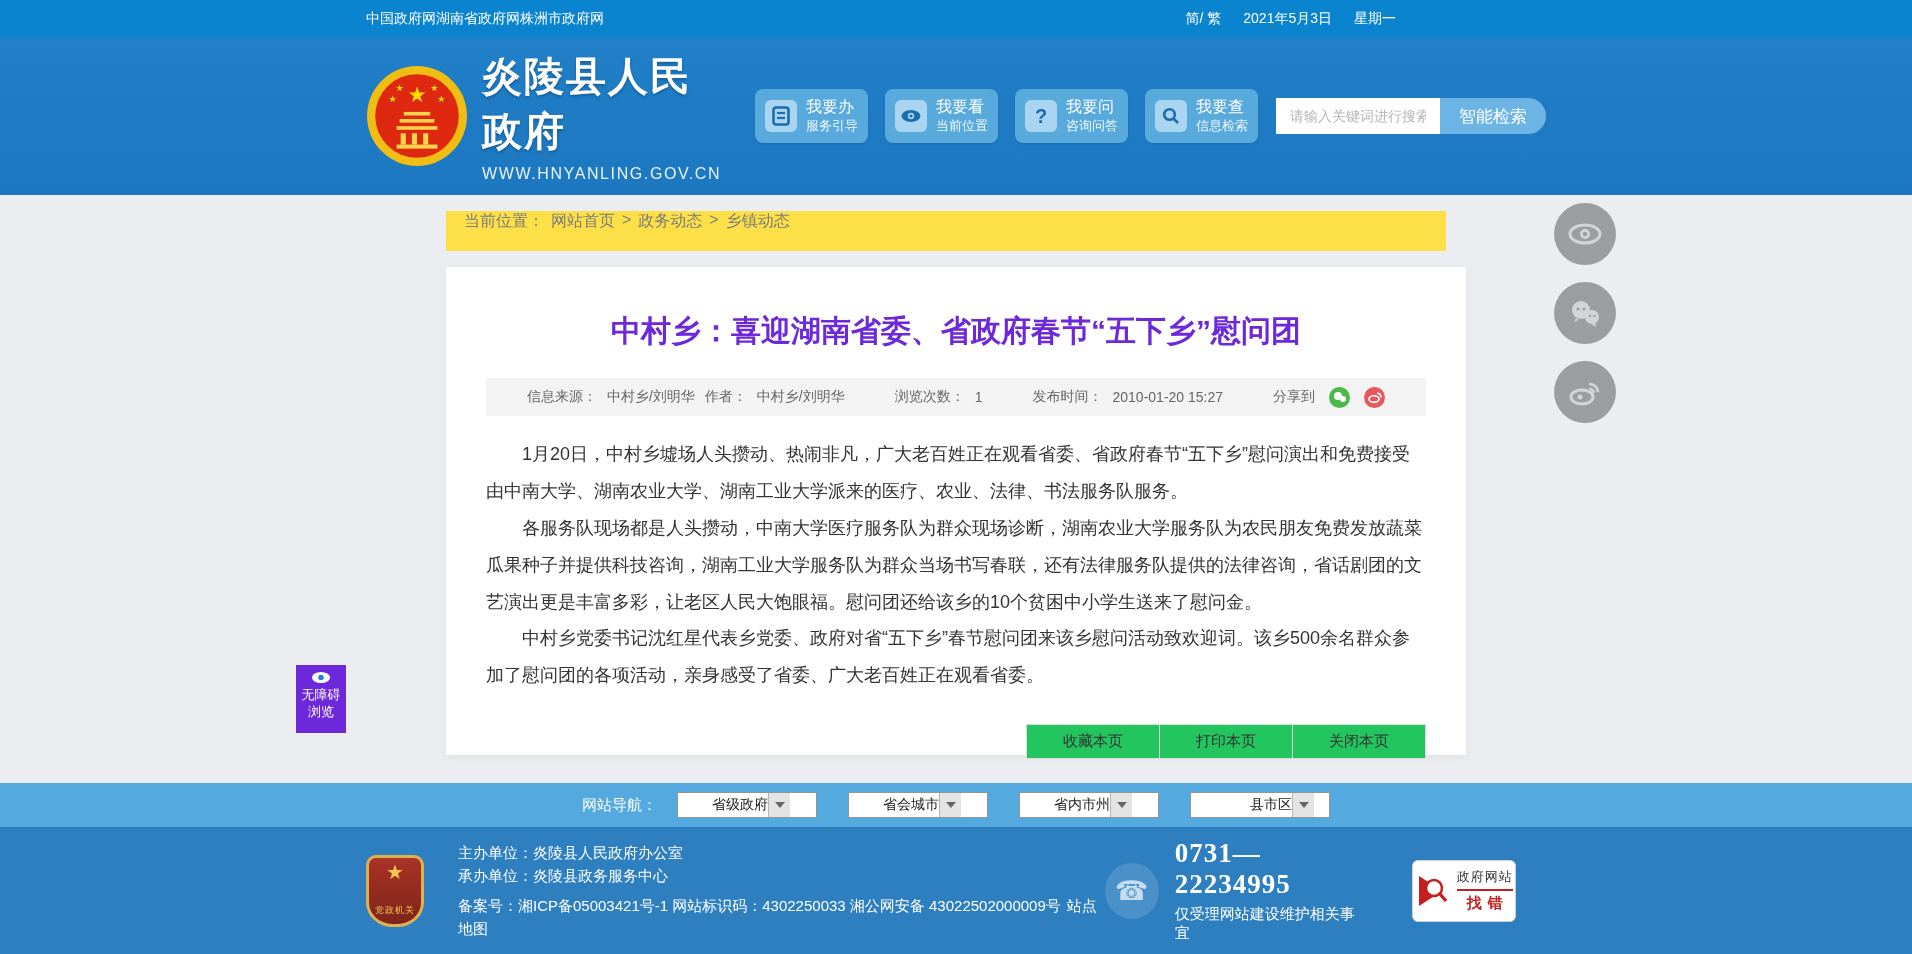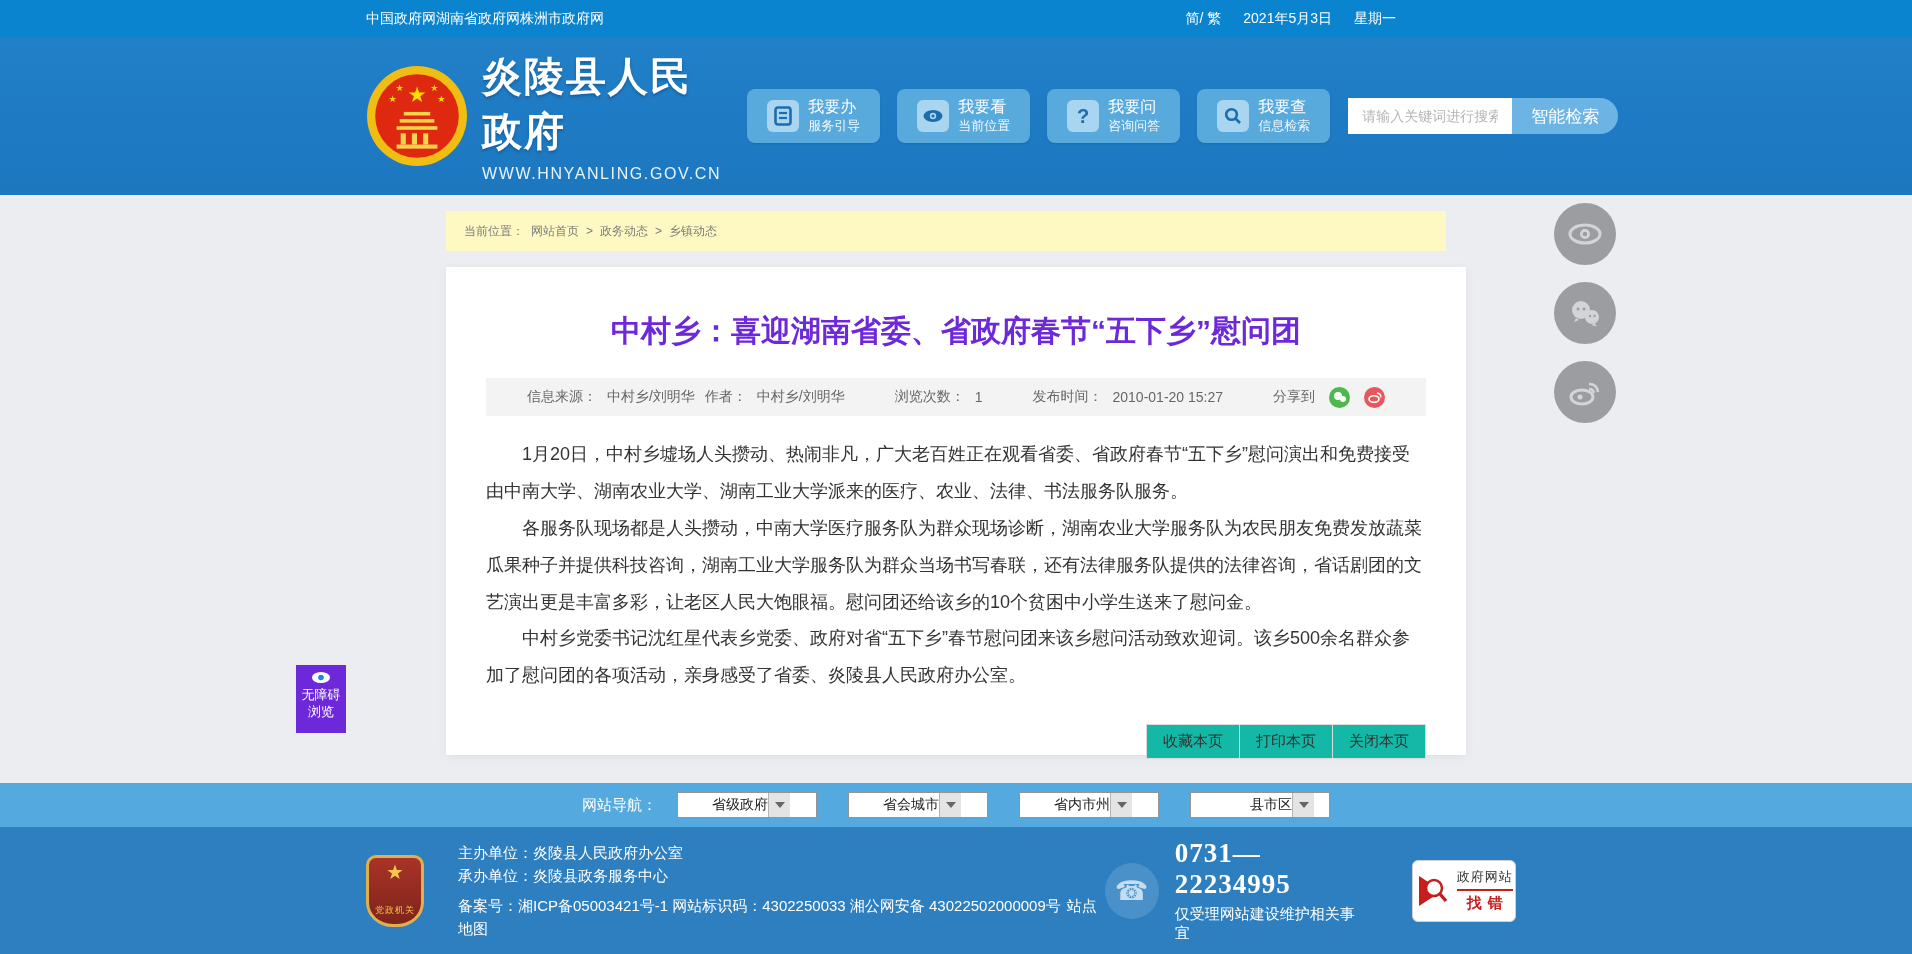--- a/index.html
+++ b/index.html
@@ -17,47 +17,47 @@
   
   .header { height:158px; background:linear-gradient(180deg,#2180c8 0%,#1c77bf 100%); }
   .header-inner { width:1180px; margin:0 auto; height:100%; display:flex; align-items:center; }
   .logo-group { display:flex; align-items:center; cursor:pointer; }
   .emblem { width:102px; height:102px; flex:0 0 auto; }
   .site-text { margin-left:14px; }
   .site-name { font-size:40px; font-weight:bold; color:#fff; letter-spacing:2px; text-shadow:0 2px 3px rgba(0,40,80,.35); }
   .site-url { font-size:16px; color:#e8f3fc; letter-spacing:1.6px; margin-top:6px; }
 
   .quick-links { display:flex; gap:17px; margin-left:26px; }
-  .quick-link { width:133px; height:54px; background:#58a9dc; border-radius:8px; display:flex; align-items:center; justify-content:center; gap:9px; cursor:pointer; box-shadow:0 1px 2px rgba(0,50,90,.15); }
+  .quick-link { width:113px; height:54px; background:#58a9dc; border-radius:8px; display:flex; align-items:center; justify-content:center; gap:9px; cursor:pointer; box-shadow:0 1px 2px rgba(0,50,90,.15); }
   .ql-icon { width:32px; height:32px; background:#aad5f0; border-radius:6px; display:flex; align-items:center; justify-content:center; color:#1c6dad; flex:0 0 auto; }
   .ql-text { color:#fff; line-height:1.3; }
   .ql-title { font-size:16px; }
   .ql-sub { font-size:13px; opacity:.92; }
 
   .search { margin-left:18px; display:flex; height:36px; }
   .search input { width:164px; border:none; padding:0 14px; font-size:14px; color:#333; outline:none; }
   .search input::placeholder { color:#b5b5b5; }
   .search button { width:106px; background:#6cb4e4; color:#fff; border:none; font-size:17px; border-radius:0 18px 18px 0; cursor:pointer; }
 
   
   .main { position:relative; height:588px; padding-top:16px; }
   .content-wrap { width:1020px; margin:0 auto; }
-  .breadcrumb { width:1000px; height:40px; background:#fef9c3; display:flex; align-items:center; padding:0 18px; color:#7b7b7b; font-size:12px; gap:7px; }
+  .breadcrumb { width:1000px; height:40px; background:#fde047; display:flex; padding:0 18px; color:#7b7b7b; font-size:16px; gap:7px; }
   .breadcrumb .crumb { cursor:pointer; }
   .card { background:#fff; margin-top:16px; padding:28px 40px 36px; height:488px; box-shadow:0 2px 10px rgba(0,0,0,.06); }
   .article-title { text-align:center; color:#6d28d9; font-size:30px; font-weight:bold; margin:16px 0 26px; }
   .meta { background:#f3f3f3; height:38px; display:flex; align-items:center; justify-content:center; gap:10px; color:#666; font-size:14px; }
   .meta .gap { width:30px; }
   .share-icon { width:21px; height:21px; border-radius:50%; display:inline-flex; align-items:center; justify-content:center; cursor:pointer; margin-left:4px; }
   .share-wechat { background:#4db94d; }
   .share-weibo { background:#e6575e; }
   .body-text { margin-top:20px; color:#333; font-size:18px; line-height:2.05; }
   .body-text p { text-indent:2em; margin:0; }
   .actions { display:flex; justify-content:flex-end; margin-top:30px; }
-  .actions .btn { border:1px solid #dcdcdc; background:#14b8a6; padding:7px 16px; font-size:15px; color:#333; margin-left:-1px; cursor:pointer; }
+  .actions .btn { border:1px solid #dcdcdc; background:#22c55e; padding:7px 36px; font-size:15px; color:#333; margin-left:-1px; cursor:pointer; }
 
   .a11y-badge { position:absolute; left:296px; top:470px; width:50px; height:68px; background:#6d28d9; color:#fff; text-align:center; font-size:13px; line-height:17px; cursor:pointer; padding-top:6px; }
   .a11y-badge svg { display:block; margin:0 auto 2px; }
 
   .side-tools { position:absolute; left:1554px; top:8px; display:flex; flex-direction:column; gap:17px; }
   .tool { width:62px; height:62px; border-radius:50%; background:#9b9da1; display:flex; align-items:center; justify-content:center; cursor:pointer; }
   .tool svg { display:block; }
 
   
   .footer-nav { height:44px; background:#54aade; display:flex; align-items:center; justify-content:center; }
@@ -223,21 +223,21 @@
             <svg width="14" height="12" viewBox="0 0 14 12">
                 <ellipse cx="6" cy="8" rx="5" ry="3.3" fill="none" stroke="#fff" stroke-width="1.6"></ellipse>
                 <path d="M9 2 q4 0.5 4 4.5" fill="none" stroke="#fff" stroke-width="1.4"></path>
               </svg>
           </span>
         </div>
 
         <div class="body-text">
           <p>1月20日，中村乡墟场人头攒动、热闹非凡，广大老百姓正在观看省委、省政府春节“五下乡”慰问演出和免费接受由中南大学、湖南农业大学、湖南工业大学派来的医疗、农业、法律、书法服务队服务。</p>
           <p>各服务队现场都是人头攒动，中南大学医疗服务队为群众现场诊断，湖南农业大学服务队为农民朋友免费发放蔬菜瓜果种子并提供科技咨询，湖南工业大学服务队为群众当场书写春联，还有法律服务队提供的法律咨询，省话剧团的文艺演出更是丰富多彩，让老区人民大饱眼福。慰问团还给该乡的10个贫困中小学生送来了慰问金。</p>
-          <p>中村乡党委书记沈红星代表乡党委、政府对省“五下乡”春节慰问团来该乡慰问活动致欢迎词。该乡500余名群众参加了慰问团的各项活动，亲身感受了省委、炎陵县人民政府办公室。</p>
+          <p>中村乡党委书记沈红星代表乡党委、政府对省“五下乡”春节慰问团来该乡慰问活动致欢迎词。该乡500余名群众参加了慰问团的各项活动，亲身感受了省委、广大老百姓正在观看省委。</p>
         </div>
 
         <div class="actions">
           <button class="btn">收藏本页</button>
           <button class="btn">打印本页</button>
           <button class="btn">关闭本页</button>
         </div>
       </div>
     </div>
 

